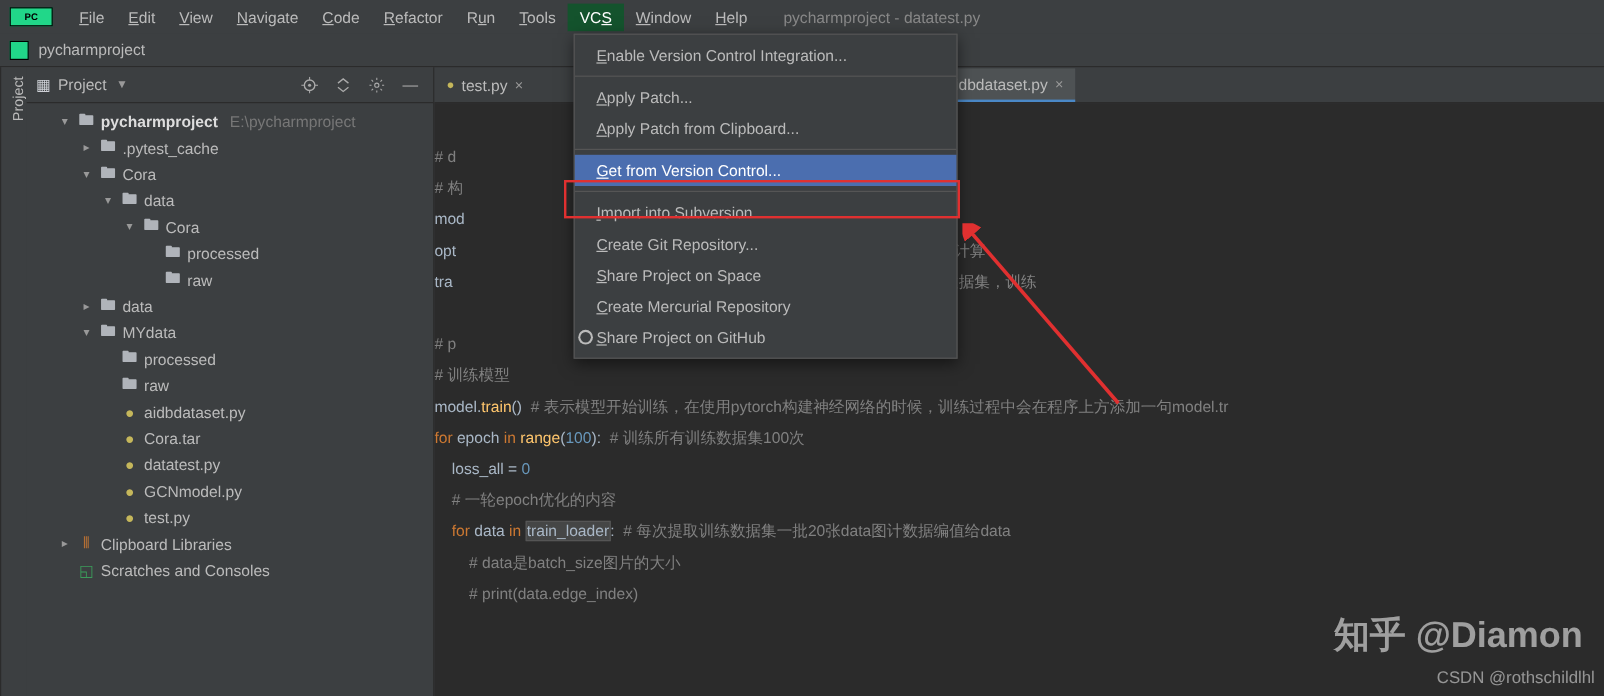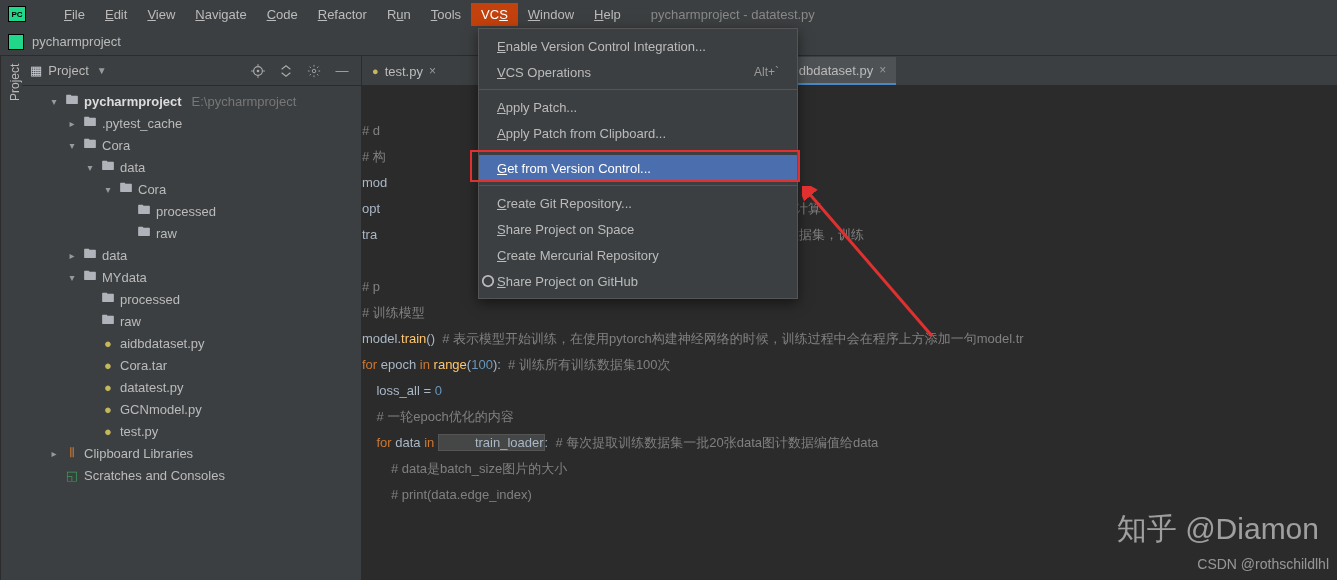--- a/index.html
+++ b/index.html
@@ -1,22 +1,22 @@
 <!DOCTYPE html>
 <html><head>
 <meta charset="utf-8">
 <style>
 * { margin:0; padding:0; box-sizing:border-box; font-family:"Segoe UI",Arial,sans-serif; font-size:13px; }
 body { background:#3c3f41; color:#bbb; width:1337px; height:580px; overflow:hidden; position:relative; }
 .u { text-decoration:underline; }
 
 .menubar { height:28px; background:#3c3f41; display:flex; align-items:center; padding-left:8px; gap:0; }
-.menubar .logo { width:18px; height:16px; background:#21d789; border:1px solid #000; margin-right:28px; display:flex; align-items:center; justify-content:center; font-size:8px; color:#000; font-weight:bold; }
+.menubar .logo { width:36px; height:16px; background:#21d789; border:1px solid #000; margin-right:12px; display:flex; align-items:center; justify-content:center; font-size:8px; color:#000; font-weight:bold; }
 .menubar .mi { padding:4px 10px; color:#bbb; cursor:pointer; }
-.menubar .mi.active { background:#c2410c; color:#fff; }
+.menubar .mi.active { background:#14532d; color:#fff; }
 .menubar .title { margin-left:20px; color:#888; }
 
 .crumb-row { height:28px; display:flex; align-items:center; padding-left:8px; background:#3c3f41; border-bottom:1px solid #2b2b2b; }
 .crumb-row .logo { width:16px; height:16px; background:#21d789; border:1px solid #000; margin-right:8px; }
 .crumb-row .crumb { color:#bbb; }
 
 .main { display:flex; height:calc(100% - 56px); }
 .side-tab { width:22px; background:#3c3f41; border-right:1px solid #2b2b2b; writing-mode:vertical-lr; transform:rotate(180deg); text-align:right; padding-bottom:8px; padding-top:8px; color:#bbb; font-size:12px; cursor:pointer; }
 
 .project-panel { width:340px; background:#3c3f41; border-right:1px solid #2b2b2b; display:flex; flex-direction:column; }
@@ -48,34 +48,34 @@
 
 .code-area { flex:1; display:flex; overflow:hidden; font-family:Consolas,monospace; font-size:13px; }
 .gutter { width:60px; background:#313335; color:#606366; text-align:right; padding:6px 14px 6px 0; line-height:26px; }
 .code { flex:1; padding:6px 0; line-height:26px; white-space:pre; color:#a9b7c6; overflow:hidden; }
 .code .c { color:#808080; }
 .code .k { color:#cc7832; }
 .code .s { color:#6a8759; }
 .code .n { color:#6897bb; }
 .code .p { color:#aa4926; }
 .code .fn { color:#ffc66d; }
-.code .boxed { background:#454646; border:1px solid #555;padding-left:36px; }
+.code .boxed { background:#454646; border:1px solid #555; }
 
 .dropdown { position:absolute; left:478px; top:28px; width:320px; background:#3c3f41; border:1px solid #555; box-shadow:0 4px 12px rgba(0,0,0,0.5); z-index:100; padding:4px 0; }
 .dropdown .dmi { height:26px; display:flex; align-items:center; padding:0 18px; color:#bbb; cursor:pointer; position:relative; }
 .dropdown .dmi.hl { background:#4b6eaf; color:#fff; }
 .dropdown .dmi .sc { margin-left:auto; color:#999; font-size:12px; }
 .dropdown .dmi .sub { margin-left:auto; color:#999; font-size:10px; }
 .dropdown .sep { height:1px; background:#555; margin:4px 0; }
 .dropdown .ghicon { position:absolute; left:2px; width:14px; height:14px; }
 
 .red-box { position:absolute; left:470px; top:150px; width:330px; height:32px; border:2px solid #e03030; z-index:200; pointer-events:none; }
 .red-arrow { position:absolute; left:802px; top:186px; z-index:200; pointer-events:none; }
 
-.watermark { position:absolute; right:18px; bottom:30px; color:rgba(255,255,255,0.55); font-size:30px; font-weight:400; z-index:150; pointer-events:none; }
+.watermark { position:absolute; right:18px; bottom:30px; color:rgba(255,255,255,0.55); font-size:30px; font-weight:700; z-index:150; pointer-events:none; }
 .watermark2 { position:absolute; right:8px; bottom:8px; color:rgba(255,255,255,0.5); font-size:14px; z-index:150; pointer-events:none; }
 
 .folder-color{color:#b0b4ba;} .pyfile{color:#c5b75b;} .libicon{color:#c57633;} .scratchicon{color:#3b9c5a;}
 </style>
 </head>
 <body>
 
 <div class="menubar">
   <div class="logo">PC</div>
   <div class="mi"><span class="u">F</span><span>ile</span></div>
@@ -256,36 +256,35 @@
         <span class="c"># data是batch_size图片的大小</span>
         <span class="c"># print(data.edge_index)</span></div>
     </div>
   </div>
 </div>
 
 <div class="dropdown" id="dropdown">
     <div class="dmi">
       <span><span class="u">E</span>nable Version Control Integration...</span>
     </div>
-    <div class="dmi">
-      <span><span class="u">V</span>CS Operations</span>
-      <span class="sc">Alt+`</span>
-    </div>
     <div class="sep"></div>
     <div class="dmi">
       <span><span class="u">A</span>pply Patch...</span>
     </div>
     <div class="dmi">
       <span><span class="u">A</span>pply Patch from Clipboard...</span>
     </div>
     <div class="sep"></div>
     <div class="dmi hl">
       <span><span class="u">G</span>et from Version Control...</span>
     </div>
     <div class="sep"></div>
+    <div class="dmi">
+      <span><span class="u">I</span>mport into Subversion...</span>
+    </div>
     <div class="dmi">
       <span><span class="u">C</span>reate Git Repository...</span>
     </div>
     <div class="dmi">
       <span><span class="u">S</span>hare Project on Space</span>
     </div>
     <div class="dmi">
       <span><span class="u">C</span>reate Mercurial Repository</span>
     </div>
     <div class="dmi">

